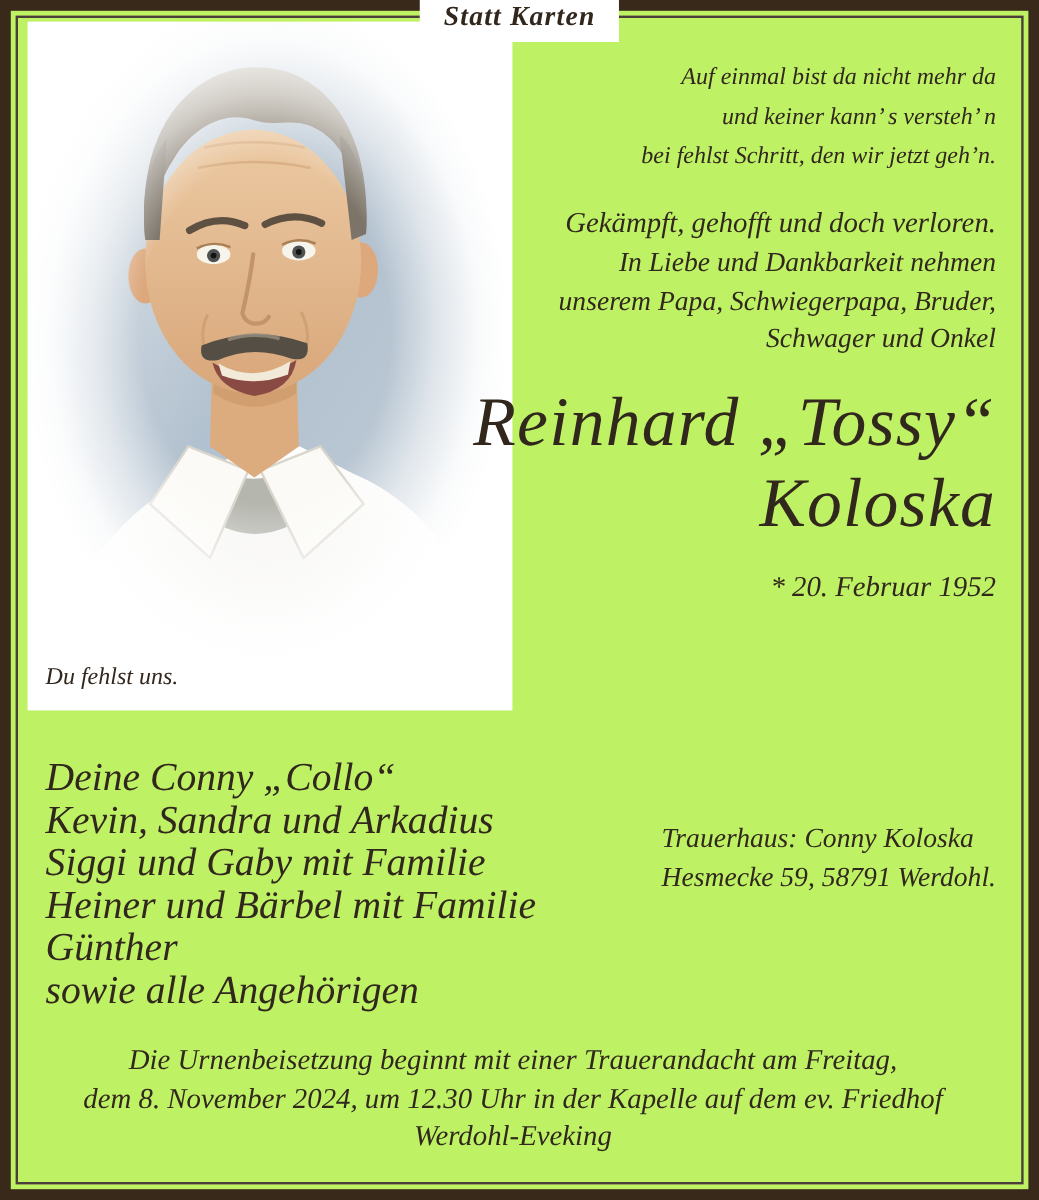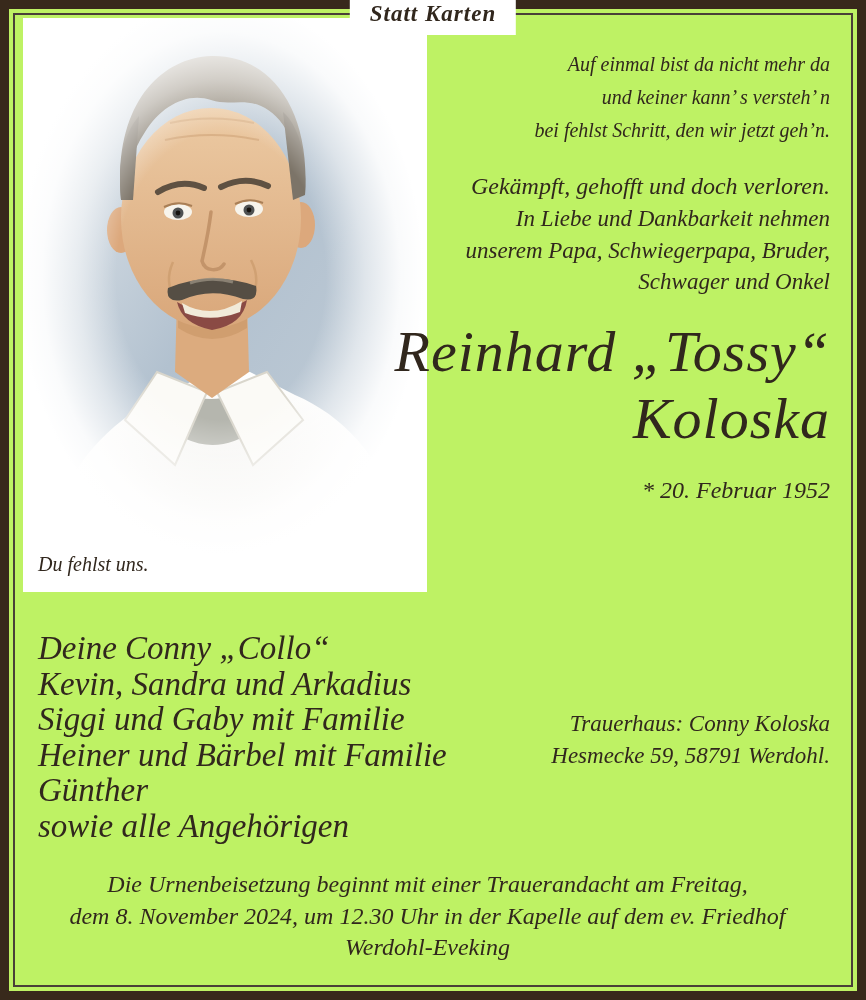--- a/index.html
+++ b/index.html
@@ -88,22 +88,21 @@
   .mourners{
     position:absolute;
     left:38px;top:583px;
     font-size:33px;
     line-height:35.5px;
     z-index:2;
     margin-top:48px;
   }
   .house{
     position:absolute;
-    right:36px;top:708px;
-    text-align:right;
+    right:36px;top:683px;
     font-size:23px;
     line-height:32px;
     z-index:2;
   }
   .funeral{
     position:absolute;
     left:40px;right:51px;top:869px;
     text-align:center;
     font-size:24px;
     line-height:31.5px;

